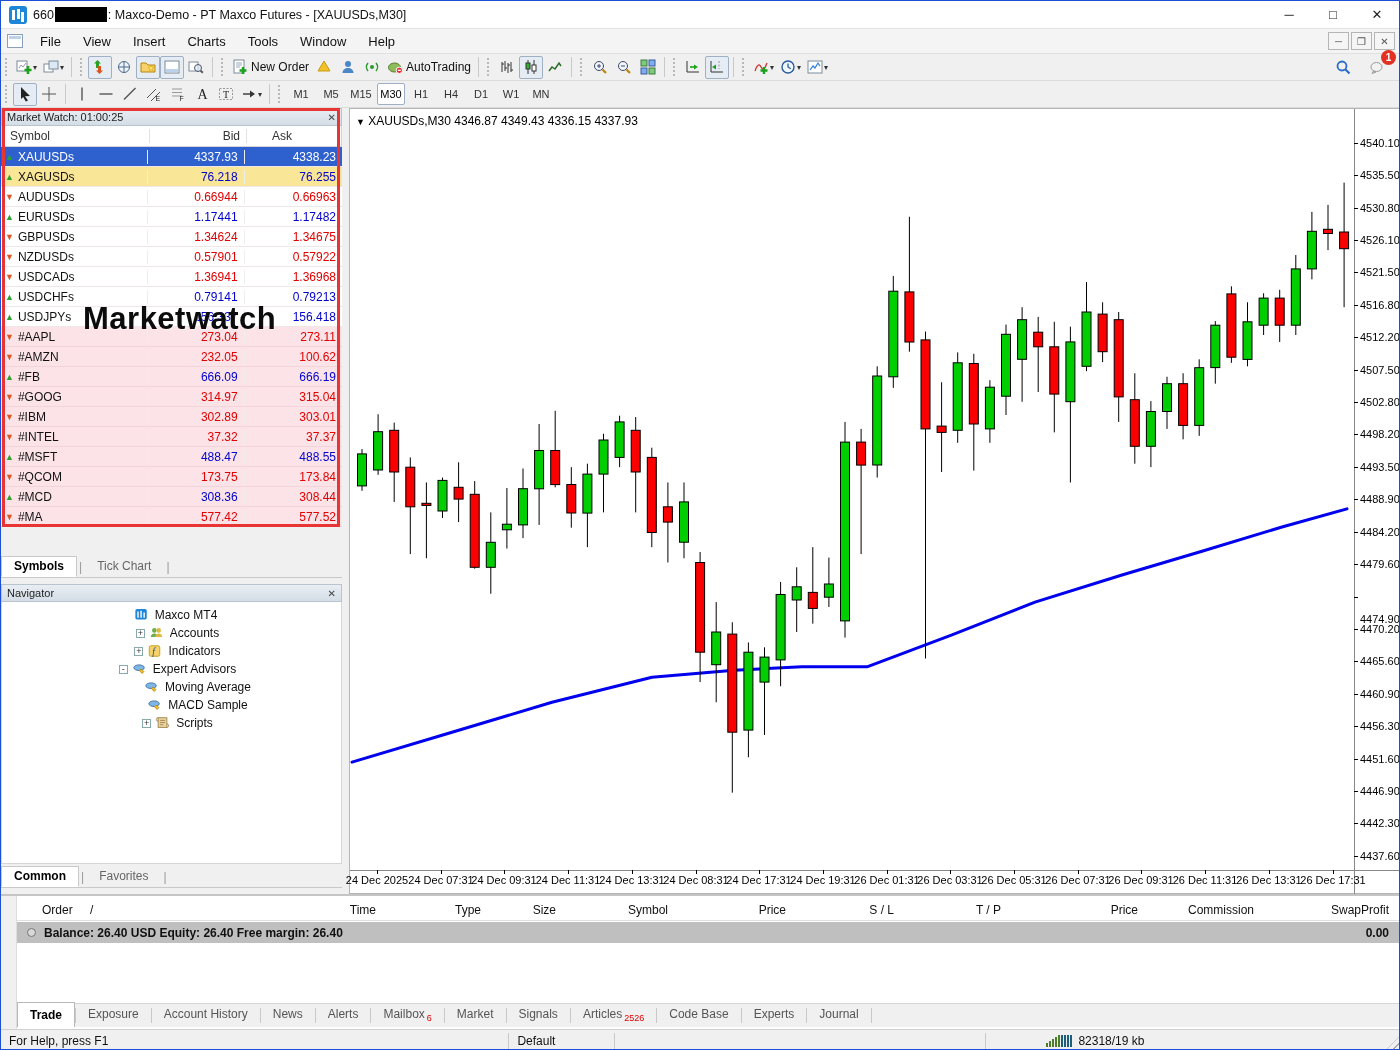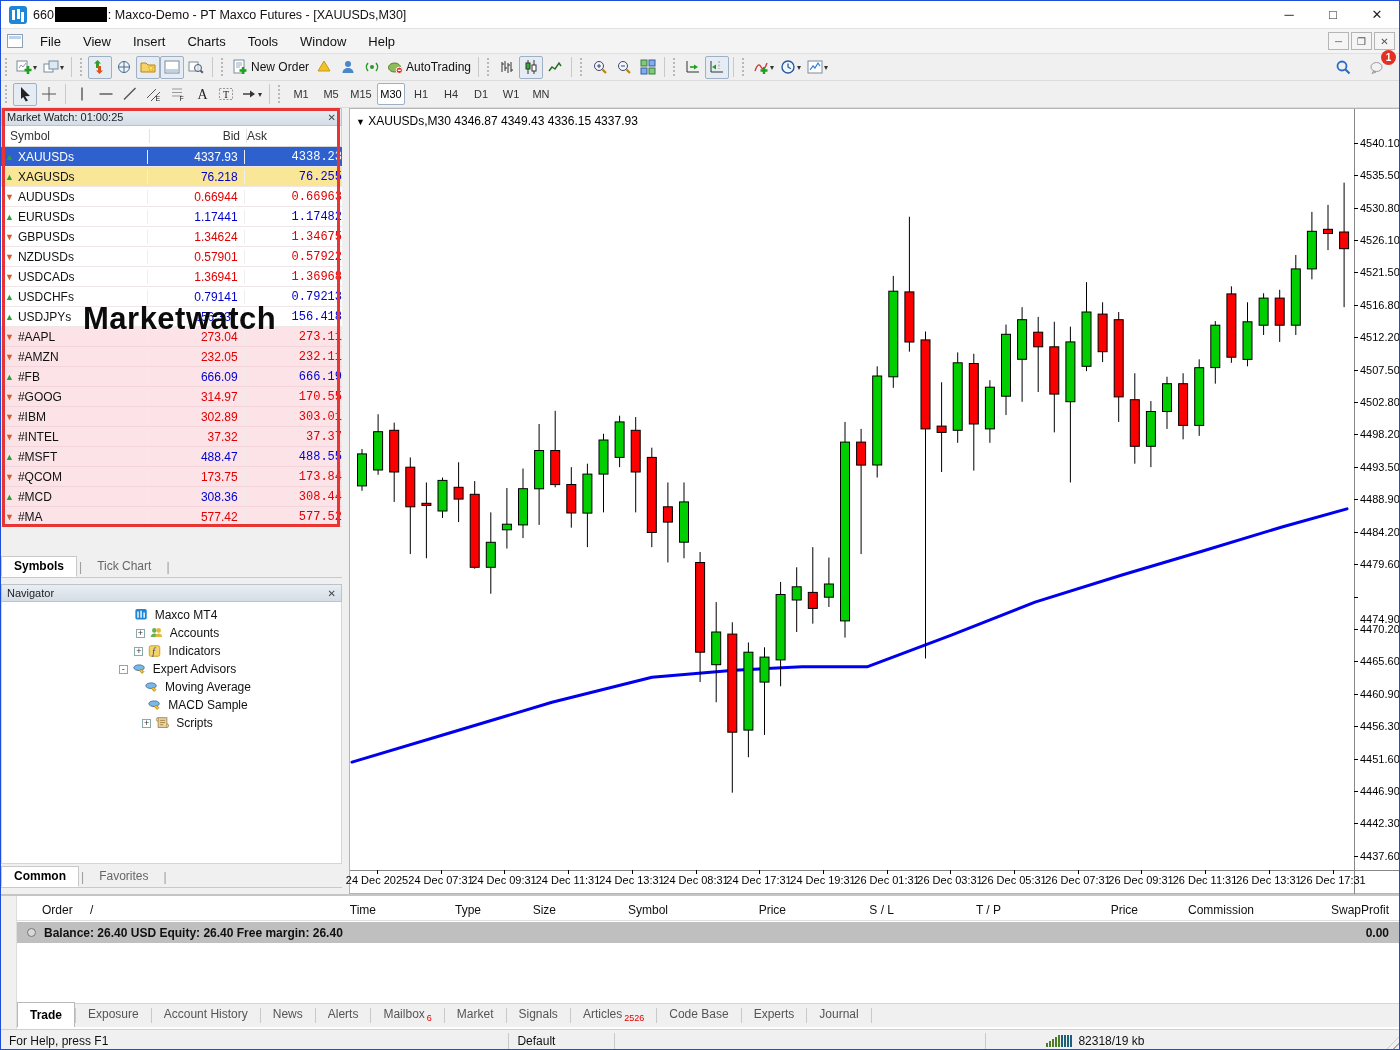--- a/index.html
+++ b/index.html
@@ -42,25 +42,25 @@
   
   #main { position:absolute; left:0; top:107px; width:1400px; height:786px; }
   #left-panel { position:absolute; left:0; top:0; width:348px; height:786px; background:#f0f0f0; }
   .panel-title { height:18px; background:linear-gradient(#e9eef3,#d4dde6); border:1px solid #b9c4cf; display:flex; align-items:center; padding:0 5px; font-size:11px; color:#222; }
   .panel-title .close-x { margin-left:auto; color:#444; font-size:10px; }
   
   #market-watch { position:absolute; left:0; top:0; width:341px; }
   .mw-header { display:flex; height:21px; border-bottom:1px solid #d5d5d5; background:#fff; color:#333; align-items:center; border-left:1px solid #d5d5d5; border-right:1px solid #d5d5d5;}
   .mw-header .col-sym { width:147px; padding-left:8px; }
   .mw-header .col-bid { width:97px; text-align:right; padding-right:6px; border-left:1px solid #e3e3e3;}
-  .mw-header .col-ask { width:95px; text-align:left; padding-right:24px; border-left:1px solid #e3e3e3;}
+  .mw-header .col-ask { width:95px; text-align:center; padding-right:24px; border-left:1px solid #e3e3e3;}
   .mw-row { display:flex; height:20px; align-items:center; background:#fff; border-bottom:1px solid #efe7e7; font-size:12px;}
   .mw-row .cell-sym { width:147px; padding-left:4px; display:flex; align-items:center; gap:4px; color:#111;}
   .mw-row .cell-bid { width:97px; text-align:right; padding-right:6px; border-left:1px solid #eee;}
-  .mw-row .cell-ask { width:99px; text-align:right; border-left:1px solid #eee;font-family:Liberation Mono, monospace;}
+  .mw-row .cell-ask { width:99px; text-align:right; padding-right:6px; border-left:1px solid #eee;}
   .mw-row.selected { background:#2e61cd; }
   .mw-row.selected .cell-sym { color:#fff; }
   .mw-row.yellow { background:#f9e697; }
   .mw-row.stock { background:#fbe3e8; border-bottom:1px solid #f3d4da;}
   .arrow-up { color:#2da12d; font-size:9px; } .arrow-down { color:#dd5522; font-size:9px; }
   .c-blue { color:#0000cc; } .c-red { color:#e00000; } .c-white { color:#fff; }
   .mini-tabs { position:absolute; left:0; display:flex; height:21px; align-items:flex-end; width:341px; border-bottom:1px solid #c9c9c9;}
   .mini-tab { padding:2px 12px 3px; font-size:12px; color:#666; border:1px solid transparent; }
   .mini-tab.active { background:#fff; border:1px solid #c9c9c9; border-bottom:1px solid #fff; color:#000; font-weight:bold;}
   .mini-tab-sep { color:#999; padding:2px 2px 3px; }
@@ -560,37 +560,37 @@
               </span>
               <span class="cell-bid c-red">273.04</span>
               <span class="cell-ask c-red">273.11</span>
             </div>
             <div class="mw-row stock">
               <span class="cell-sym">
                 <span class="arrow-down">▼</span>
                 <span>#AMZN</span>
               </span>
               <span class="cell-bid c-red">232.05</span>
-              <span class="cell-ask c-red">232.11</span>
+              <span class="cell-ask c-red">100.62</span>
             </div>
             <div class="mw-row stock">
               <span class="cell-sym">
                 <span class="arrow-up">▲</span>
                 <span>#FB</span>
               </span>
               <span class="cell-bid c-blue">666.09</span>
               <span class="cell-ask c-blue">666.19</span>
             </div>
             <div class="mw-row stock">
               <span class="cell-sym">
                 <span class="arrow-down">▼</span>
                 <span>#GOOG</span>
               </span>
               <span class="cell-bid c-red">314.97</span>
-              <span class="cell-ask c-red">170.55</span>
+              <span class="cell-ask c-red">315.04</span>
             </div>
             <div class="mw-row stock">
               <span class="cell-sym">
                 <span class="arrow-down">▼</span>
                 <span>#IBM</span>
               </span>
               <span class="cell-bid c-red">302.89</span>
               <span class="cell-ask c-red">303.01</span>
             </div>
             <div class="mw-row stock">

